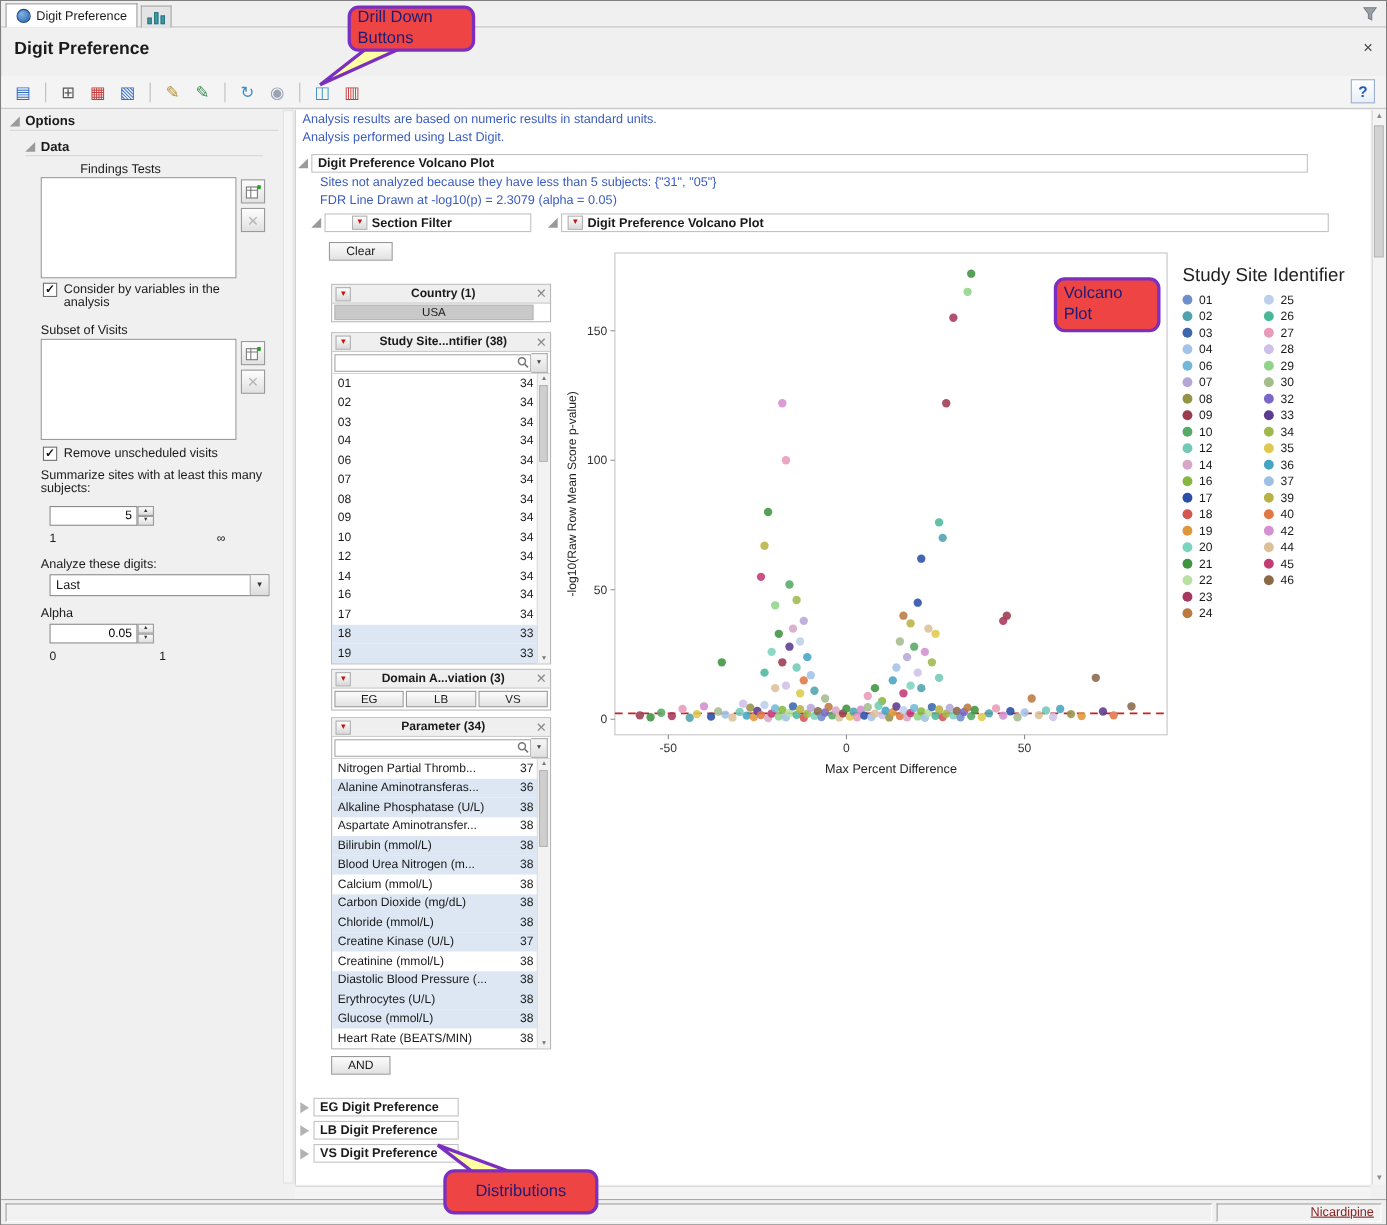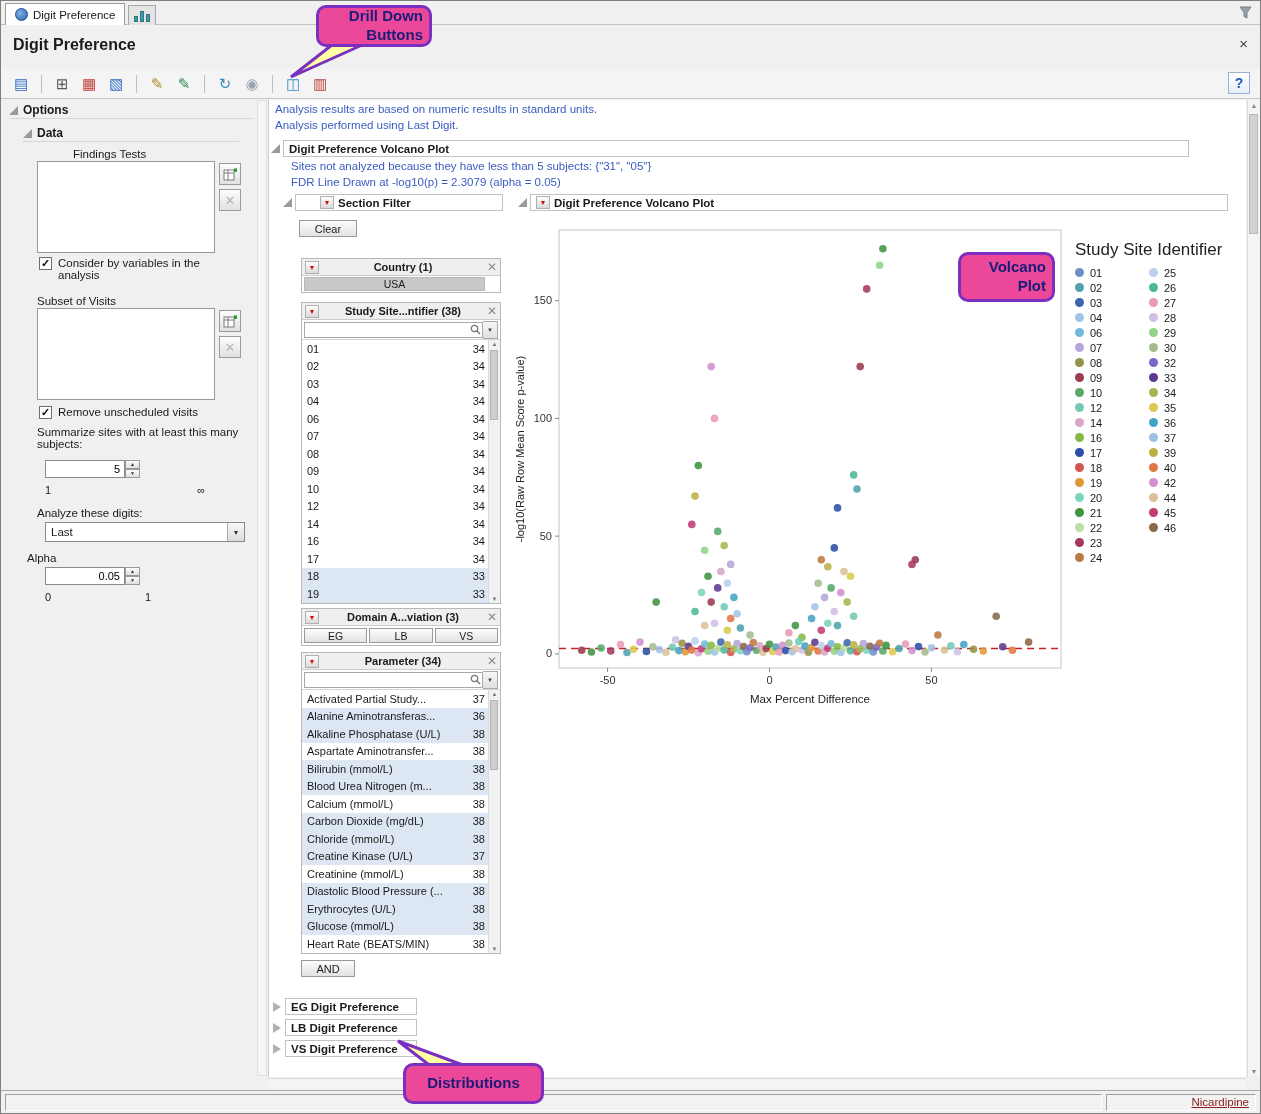--- a/index.html
+++ b/index.html
@@ -87,21 +87,21 @@
   .lg-dot { width:9px; height:9px; border-radius:50%; flex:none; }
 
   
   .statusbar { position:absolute; left:0; right:0; bottom:0; height:23px; background:#f0f0f0; border-top:1px solid #a8a8a8; display:flex; align-items:center; padding:2px 4px; gap:4px; }
   .status-seg { height:17px; border:1px solid; border-color:#9f9f9f #ffffff #ffffff #9f9f9f; background:#f2f2f2; }
   .status-main { flex:1; }
   .status-right { width:150px; display:flex; align-items:center; justify-content:flex-end; padding-right:6px; }
   .status-link { color:#8a2020; text-decoration:underline; font-size:11.5px; }
 
   
-  .callout { position:absolute; z-index:41; background:#ec4899; border:3px solid #7a2fc0; border-radius:10px; display:flex; align-items:center; justify-content:center; text-align:right; font-weight:bold; font-size:15px; color:#1b1b78; line-height:1.25; padding:2px 6px; }
+  .callout { position:absolute; z-index:41; background:#ef4444; border:3px solid #7a2fc0; border-radius:10px; display:flex; align-items:center; justify-content:center; text-align:left; font-weight:normal; font-size:15px; color:#1b1b78; line-height:1.25; padding:2px 6px; }
   .tails { position:absolute; inset:0; z-index:40; pointer-events:none; }
   svg text { font-family:"Liberation Sans", sans-serif; }
 </style>
 </head>
 <body>
 
 <div class="window">
 
   <div class="tabstrip">
     <div class="tab active">
@@ -207,21 +207,21 @@
         <span>1</span>
         <span>∞</span>
       </div>
 
       <div class="opt-abs lbl" style="left:30px; top:407px;">Analyze these digits:</div>
       <div class="opt-abs sel-box" style="left:38px; top:422px;">
         <span class="txt">Last</span>
         <span class="arr">▼</span>
       </div>
 
-      <div class="opt-abs lbl" style="left:20px; top:452px;">Alpha</div>
+      <div class="opt-abs lbl" style="left:30px; top:452px;">Alpha</div>
       <div class="opt-abs spin" style="left:38px; top:467px;">
         <input value="0.05" style="">
         <span class="arrows">
             <span>▲</span>
             <span>▼</span>
           </span>
       </div>
       <div class="opt-abs minmax" style="left:38px; top:491px; width:106px;">
         <span>0</span>
         <span>1</span>
@@ -239,21 +239,21 @@
         <div class="out-box" style="width:906px;">
           <span>Digit Preference Volcano Plot</span>
         </div>
       </div>
 
       <div class="rep-abs note" style="left:22px; top:60px;">Sites not analyzed because they have less than 5 subjects: {"31", "05"}</div>
       <div class="rep-abs note" style="left:22px; top:76px;">FDR Line Drawn at -log10(p) = 2.3079 (alpha = 0.05)</div>
 
       <div class="rep-abs" style="left:14px; top:94px; display:flex; align-items:center; gap:3px;">
         <span class="disc-open"></span>
-        <div class="out-box" style="width:208px;padding-left:24px;">
+        <div class="out-box" style="width:188px;padding-left:24px;">
           <span class="redtri">▼</span>
           <span>Section Filter</span>
         </div>
         <span class="disc-open" style="margin-left:12px;"></span>
         <div class="out-box" style="width:698px;">
           <span class="redtri">▼</span>
           <span>Digit Preference Volcano Plot</span>
         </div>
       </div>
 
@@ -380,21 +380,21 @@
             <svg width="11" height="11" viewBox="0 0 11 11">
                 <circle cx="4.5" cy="4.5" r="3.2" fill="none" stroke="#777" stroke-width="1.3"></circle>
                 <line x1="7" y1="7" x2="10" y2="10" stroke="#777" stroke-width="1.4"></line>
               </svg>
           </span>
           <span class="dd">▼</span>
         </div>
         <div class="flt-list" style="height:263px;">
           <div id="param-rows">
               <div class="flt-row">
-                <span class="flt-label">Activated Partial Study...</span>
+                <span class="flt-label">Nitrogen Partial Thromb...</span>
                 <span class="flt-count">37</span>
               </div>
               <div class="flt-row sel">
                 <span class="flt-label">Alanine Aminotransferas...</span>
                 <span class="flt-count">36</span>
               </div>
               <div class="flt-row sel">
                 <span class="flt-label">Alkaline Phosphatase (U/L)</span>
                 <span class="flt-count">38</span>
               </div>

